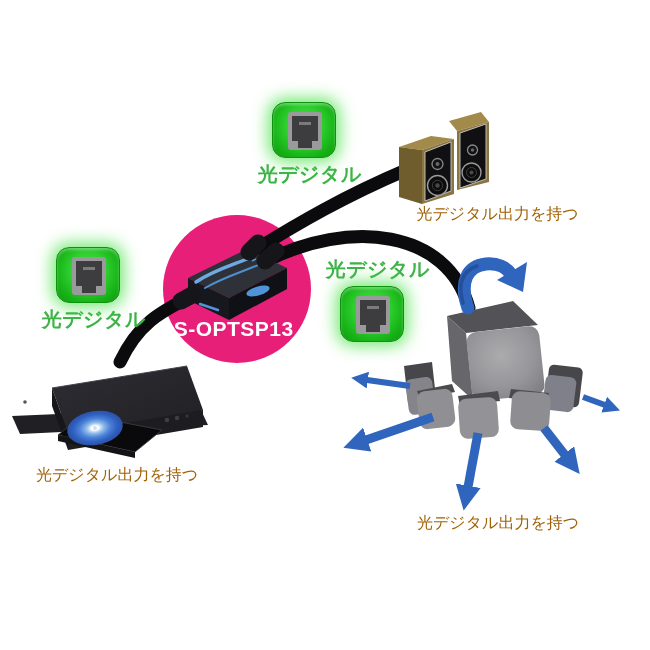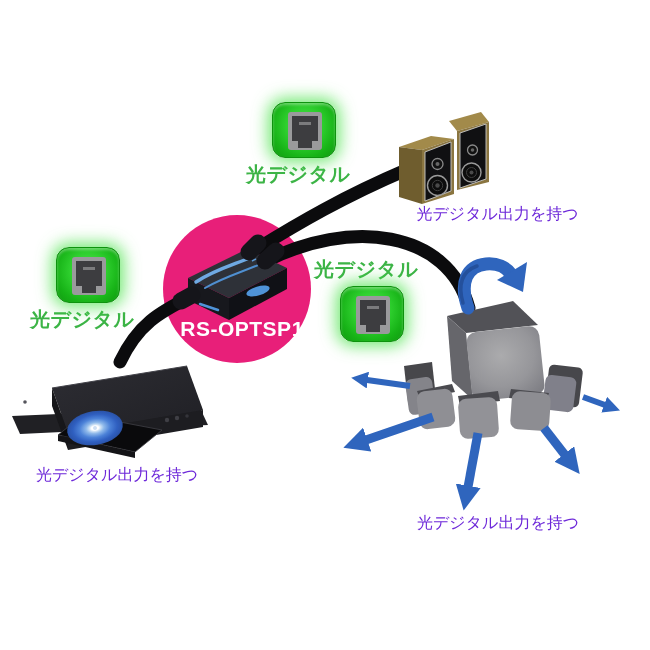--- a/index.html
+++ b/index.html
@@ -21,27 +21,27 @@
   .badge{position:absolute;display:flex;flex-direction:column;align-items:center;gap:3px;width:64px;}
   .badge.label-first{flex-direction:column-reverse;}
   .badge-icon{width:64px;height:56px;border-radius:13px;border:1px solid #0e930e;box-sizing:border-box;
     background:radial-gradient(ellipse at 50% 42%,#52e052 0%,#2fd02f 40%,#17b317 72%,#0f9a0f 100%);
     box-shadow:0 0 16px 4px rgba(70,225,70,.75), inset 0 2px 3px rgba(255,255,255,.35);
     position:relative;}
   .plug-outer{position:absolute;left:15px;top:9px;width:34px;height:38px;background:#9a9a9c;border-radius:3px;}
   .plug-inner{position:absolute;left:4px;top:4px;width:26px;height:25px;background:#3d3d40;}
   .plug-tab{position:absolute;left:10px;top:27px;width:14px;height:9px;background:#3d3d40;}
   .plug-slot{position:absolute;left:11px;top:10px;width:12px;height:3px;background:#7b7b7d;}
-  .badge-label{width:116px;margin:0 -26px;text-align:left;font-size:20px;font-weight:800;
+  .badge-label{width:116px;margin:0 -26px;text-align:right;font-size:20px;font-weight:800;
                color:var(--label-green);white-space:nowrap;letter-spacing:.5px;}
   
-  .caption{position:absolute;text-align:center;color:#6d28d9;font-size:16px;line-height:18.5px;
+  .caption{position:absolute;text-align:center;color:#a16207;font-size:16px;line-height:18.5px;
            font-weight:500;}
   .caption div{white-space:nowrap;}
-  .model-label{position:absolute;left:158px;top:317px;width:158px;text-align:right;
+  .model-label{position:absolute;left:158px;top:317px;width:158px;text-align:left;
                font-size:21px;font-weight:800;letter-spacing:.5px;color:var(--model-text);}
 </style>
 </head>
 <body>
 
 <div class="stage">
 
   <div class="pink-circle"></div>
 
   <svg class="art" width="650" height="650" viewBox="0 0 650 650">

